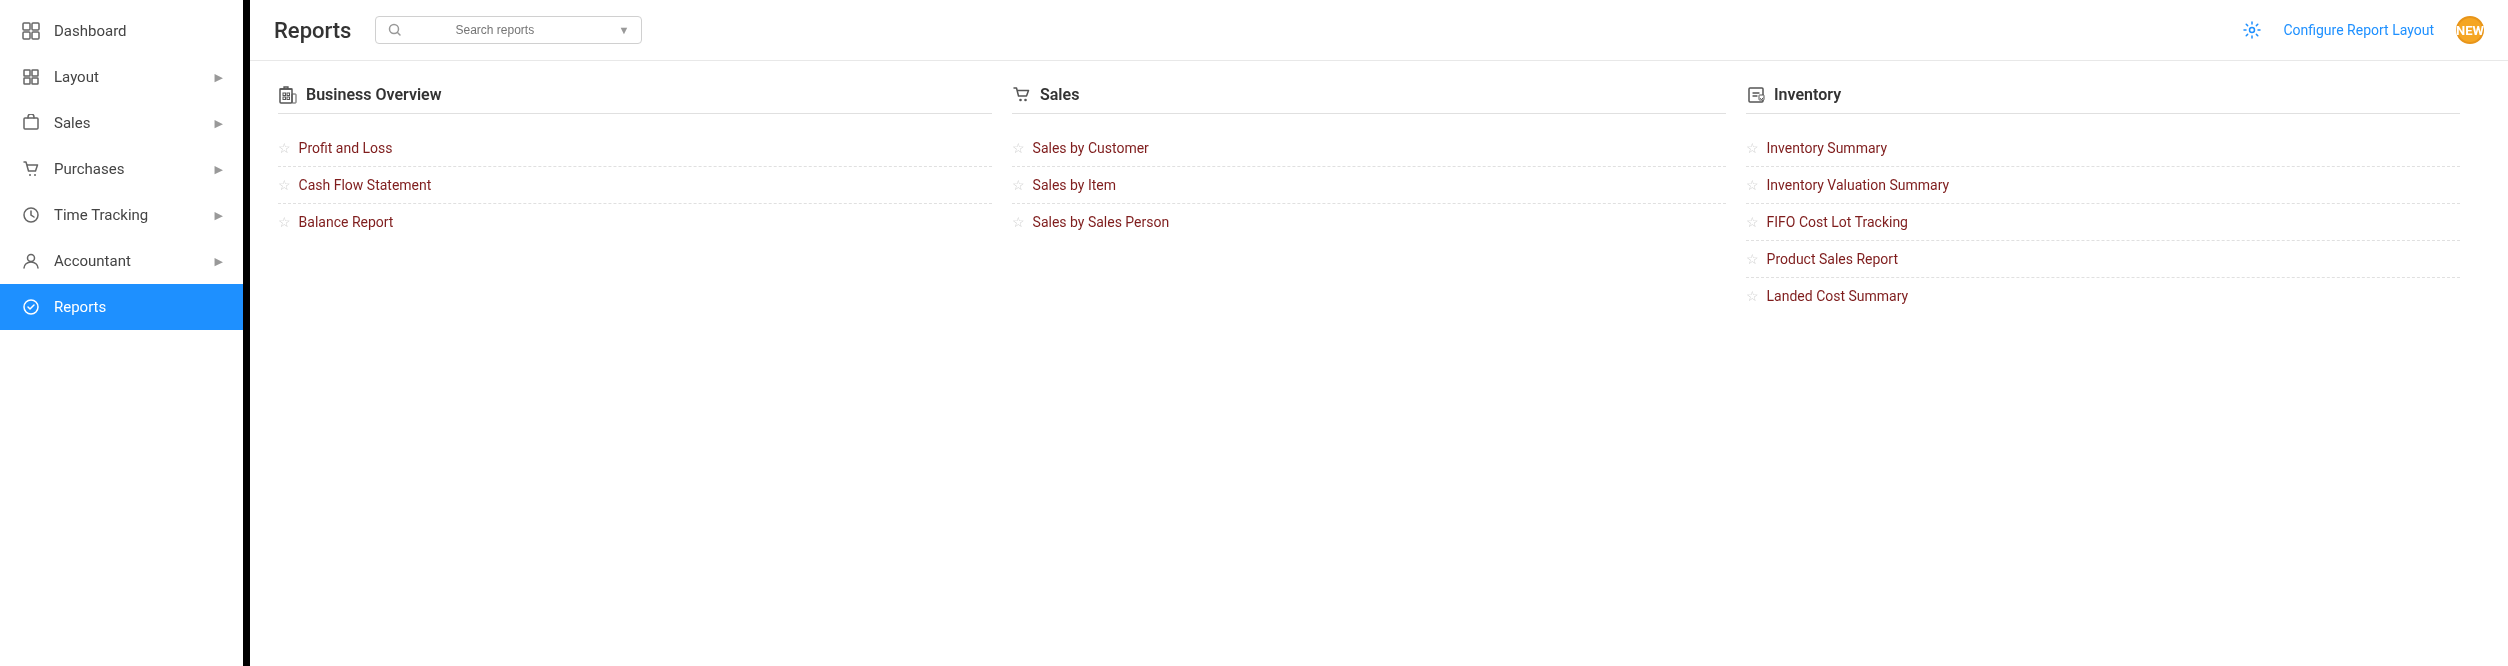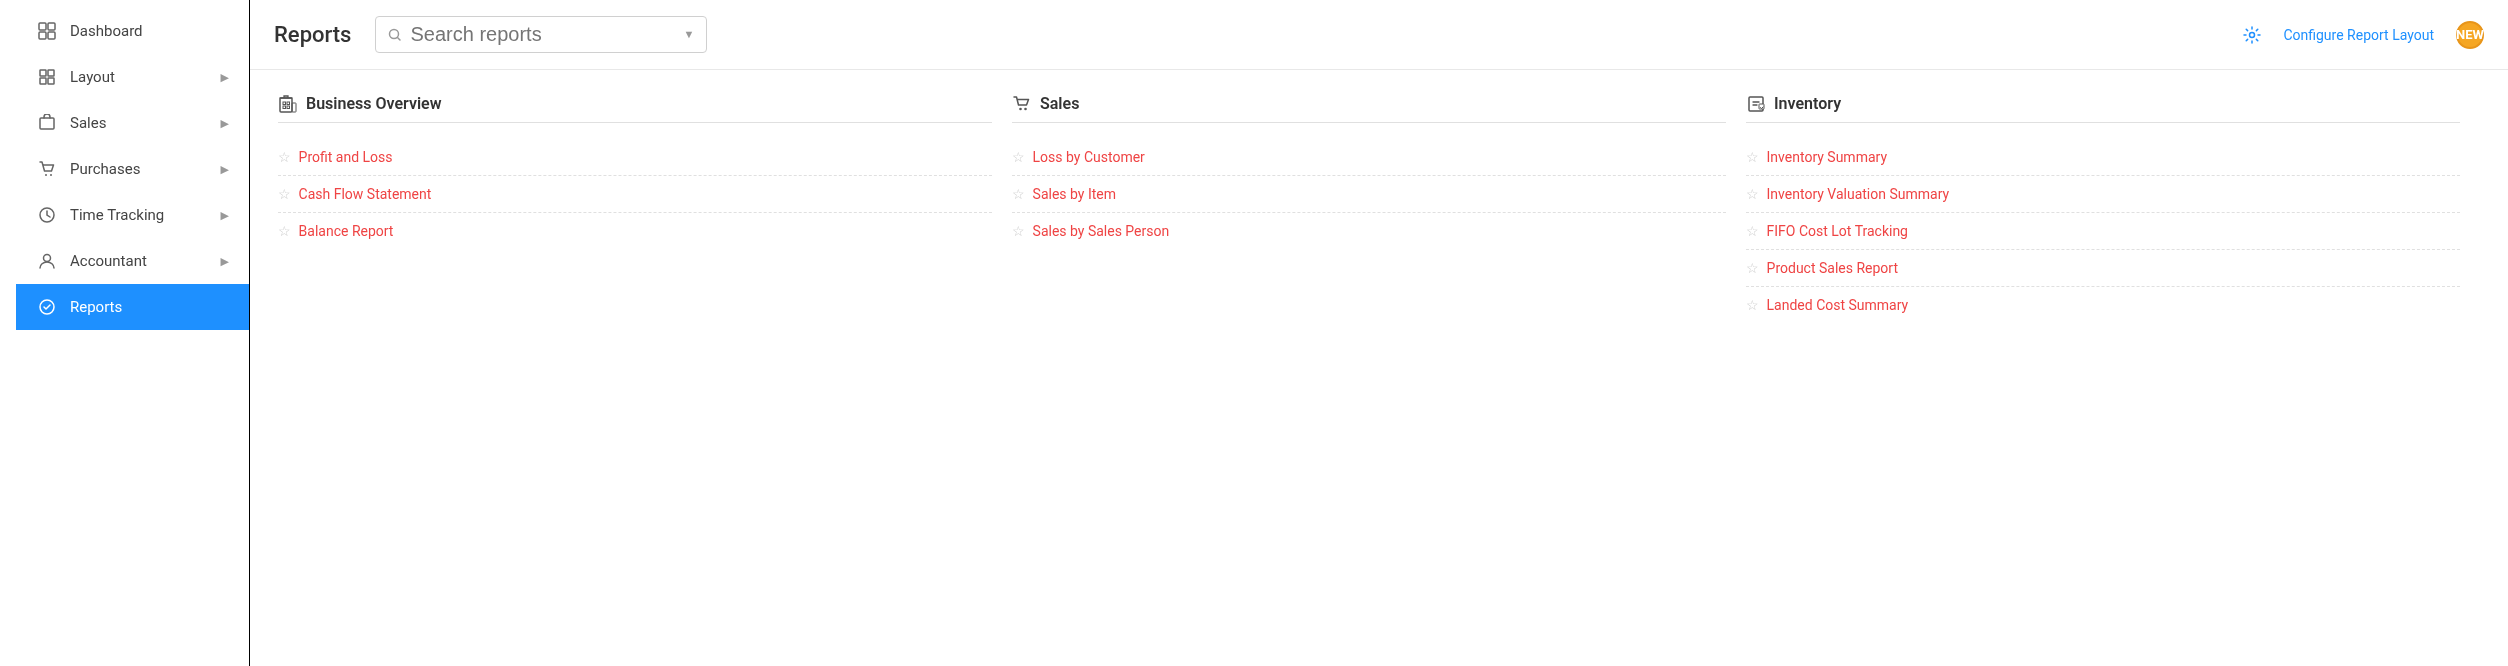--- a/index.html
+++ b/index.html
@@ -3,25 +3,24 @@
   <meta charset="utf-8">
   <style>
     * { box-sizing: border-box; margin: 0; padding: 0; }
     body { font-family: -apple-system, BlinkMacSystemFont, 'Segoe UI', Roboto, sans-serif; display: flex; height: 100vh; background: #fff; }
 
     
     .sidebar {
       width: 250px;
       min-width: 250px;
       background: #fff;
-      border-right: 1px solid #000000;
+      border-right: 7px solid #000000;
       display: flex;
       flex-direction: column;
       padding-top: 8px;
-      padding-left: 16px;
     }
     .sidebar-item {
       display: flex;
       align-items: center;
       padding: 12px 20px;
       cursor: pointer;
       color: #444;
       font-size: 15px;
       position: relative;
     }
@@ -79,24 +78,25 @@
       background: #fff;
     }
     .search-icon-wrap {
       color: #999;
       margin-right: 8px;
       font-size: 14px;
     }
     .search-input {
       border: none;
       outline: none;
-      font-size: 20px;
+      font-size: 12px;
       color: #333;
       flex: 1;
       background: transparent;
+      margin-left: 45px;
     }
     .search-dropdown-arrow {
       color: #999;
       font-size: 11px;
       margin-left: 8px;
     }
     .header-spacer { flex: 1; }
     .configure-btn {
       display: flex;
       align-items: center;
@@ -160,21 +160,21 @@
       gap: 8px;
     }
     .report-item:last-child { border-bottom: none; }
     .star-icon {
       color: #ccc;
       font-size: 14px;
       cursor: pointer;
       flex-shrink: 0;
     }
     .report-link {
-      color: #ef4444;
+      color: #7f1d1d;
       font-size: 14px;
       cursor: pointer;
       text-decoration: none;
     }
 
     
     svg { display: block; }
   </style>
 </head>
 <body>
@@ -326,21 +326,21 @@
           <svg width="20" height="20" viewBox="0 0 20 20" fill="none">
             <path d="M2 3h2.5l2 8h8l2-5.5H5.5" stroke="#555" stroke-width="1.5" stroke-linecap="round" stroke-linejoin="round" fill="none"></path>
             <circle cx="8.5" cy="15" r="1.3" fill="#555"></circle>
             <circle cx="13.5" cy="15" r="1.3" fill="#555"></circle>
           </svg>
         </span>
         <span>Sales</span>
       </div>
       <div class="report-item">
         <span class="star-icon">☆</span>
-        <a class="report-link">Loss by Customer</a>
+        <a class="report-link">Sales by Customer</a>
       </div>
       <div class="report-item">
         <span class="star-icon">☆</span>
         <a class="report-link">Sales by Item</a>
       </div>
       <div class="report-item">
         <span class="star-icon">☆</span>
         <a class="report-link">Sales by Sales Person</a>
       </div>
     </div>

